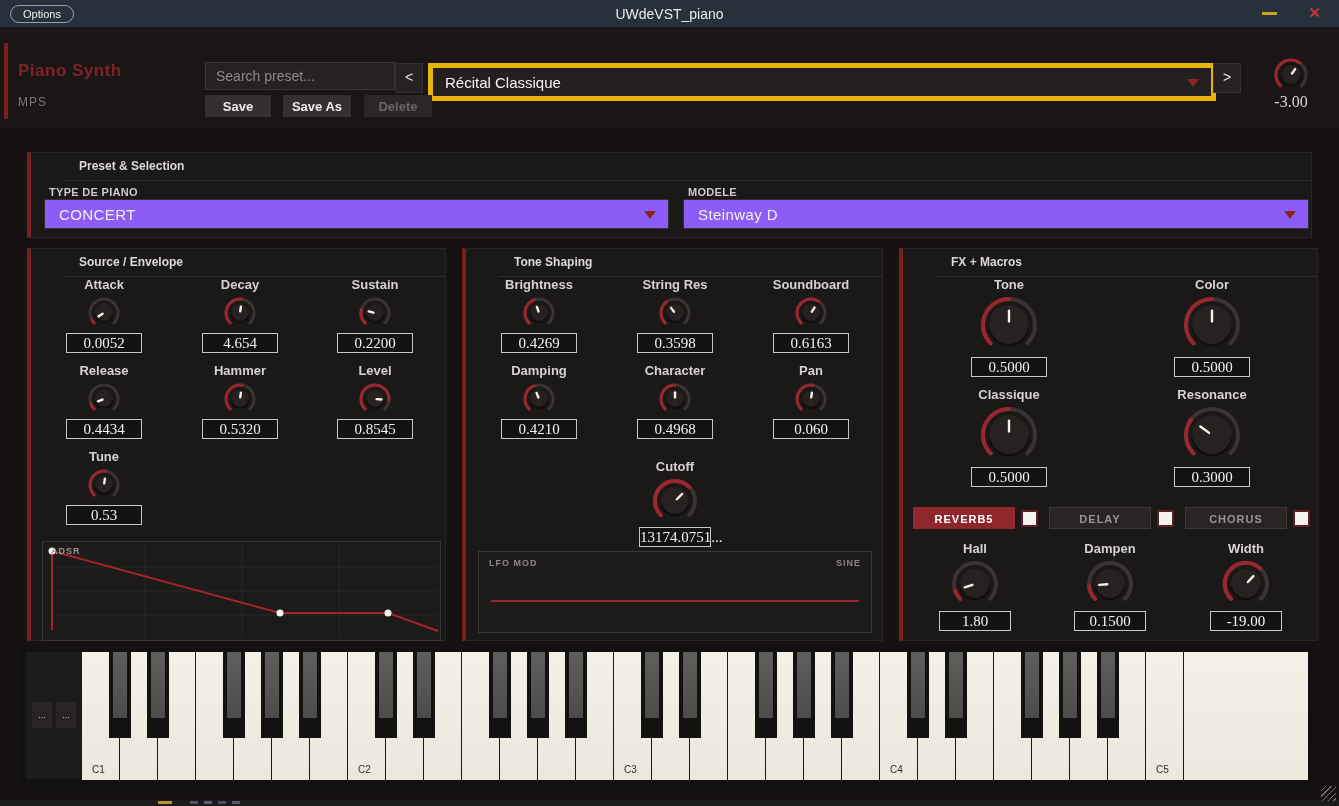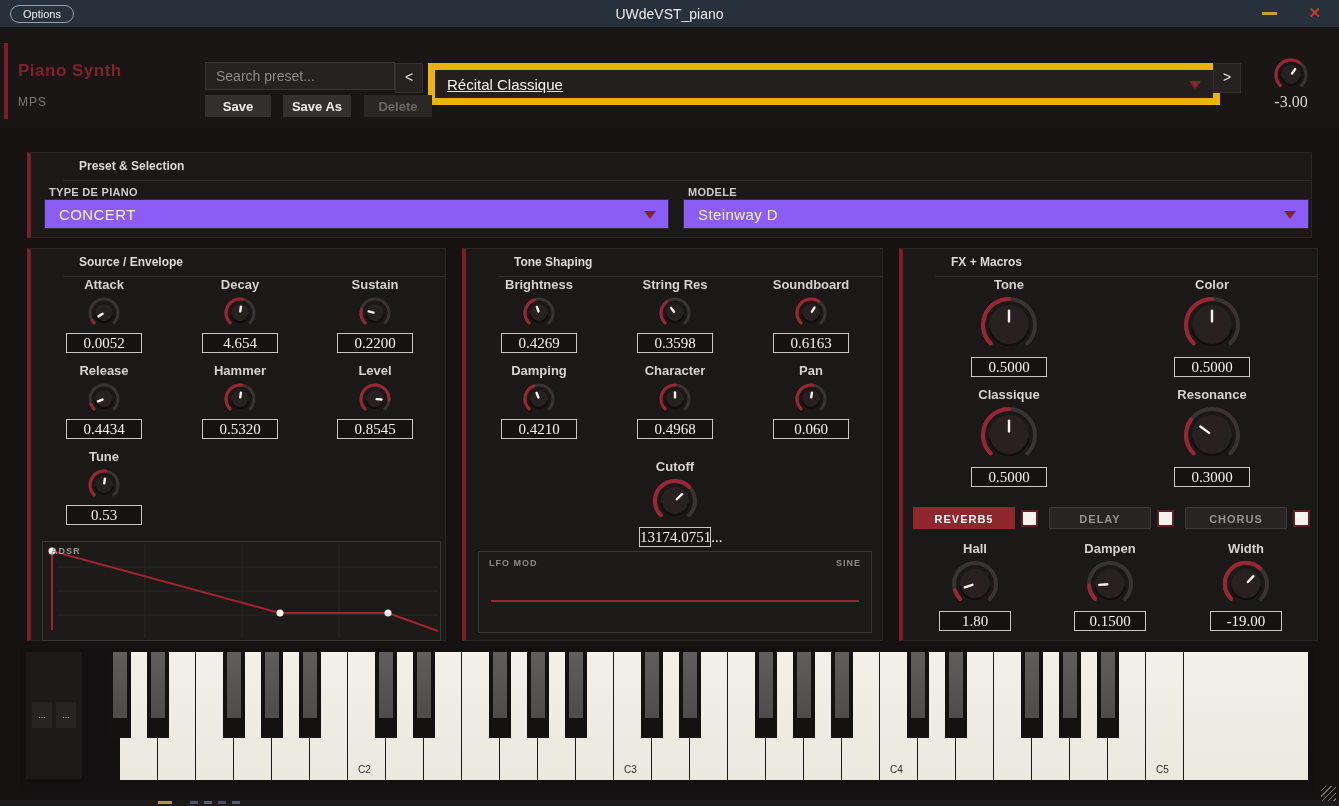--- a/index.html
+++ b/index.html
@@ -21,21 +21,21 @@
   .brand-sub{font-size:12px;color:#7d7878;letter-spacing:1px;margin-top:14px;}
   .search-input{position:absolute;left:205px;top:35px;width:168px;height:26px;background:#262222;
                 border:1px solid #3a3636;color:#e8e4e4;font-size:14px;padding:0 10px;
                 font-family:"Liberation Sans",sans-serif;}
   .search-input::placeholder{color:#8f8a8a;}
   .nav-btn{position:absolute;width:26px;height:28px;background:#262222;border:1px solid #332f2f;
            color:#e8e4e4;font-size:14px;text-align:center;line-height:26px;}
   .prev-btn{left:395px;top:36px;}
   .next-btn{left:1213px;top:36px;}
   .preset-combo{position:absolute;left:428px;top:36px;width:778px;height:28px;background:#231f1f;
-                border:7px solid #eab308;display:flex;align-items:center;text-decoration:underline;}
+                border:5px solid #eab308;display:flex;align-items:center;}
   .preset-combo .txt{padding-left:12px;font-size:15px;color:#f5f3f3;}
   .dd-arrow{position:absolute;right:12px;top:11px;width:0;height:0;
             border-left:6px solid transparent;border-right:6px solid transparent;border-top:8px solid #8a2328;}
   .hbtn{position:absolute;top:68px;height:22px;background:#343030;border:none;color:#f0ecec;
         font-size:13px;font-weight:600;font-family:"Liberation Sans",sans-serif;}
   .save-btn{left:205px;width:66px;}
   .saveas-btn{left:283px;width:68px;}
   .delete-btn{left:364px;width:68px;background:#2b2727;color:#6b6666;}
   .master-knob{position:absolute;left:1273px;top:30px;}
   .master-val{position:absolute;left:1256px;top:66px;width:70px;text-align:center;
@@ -425,20 +425,23 @@
         <div class="kval" style="width:70px;">-19.00</div>
       </div>
     </div>
 
   <div class="keyboard">
     <div class="kb-left" id="kb-left">
         <button class="kb-btn" style="left:6px;">...</button>
         <button class="kb-btn" style="left:30px;">...</button>
       </div>
     <div class="keys" id="keys">
+        <div class="white-key" style="left:0px;">
+          <span class="okt">C1</span>
+        </div>
         <div class="white-key" style="left:38px;"></div>
         <div class="white-key" style="left:76px;"></div>
         <div class="white-key" style="left:114px;"></div>
         <div class="white-key" style="left:152px;"></div>
         <div class="white-key" style="left:190px;"></div>
         <div class="white-key" style="left:228px;"></div>
         <div class="white-key" style="left:266px;">
           <span class="okt">C2</span>
         </div>
         <div class="white-key" style="left:304px;"></div>

